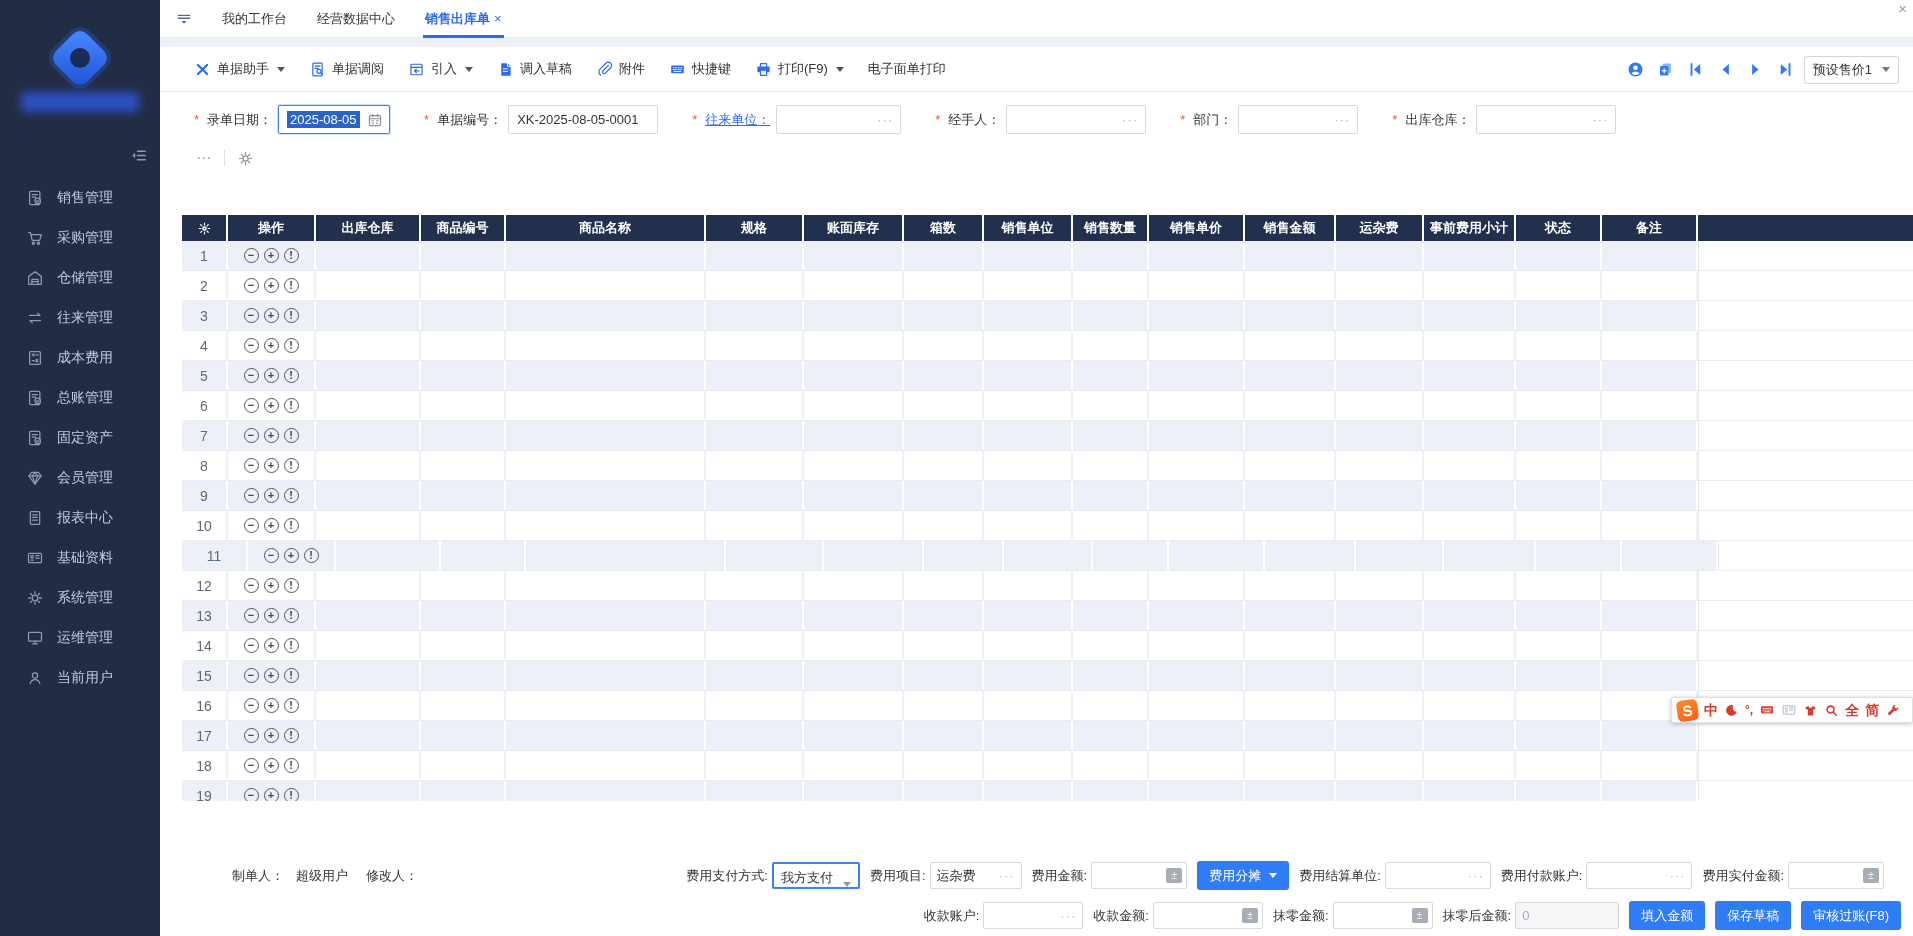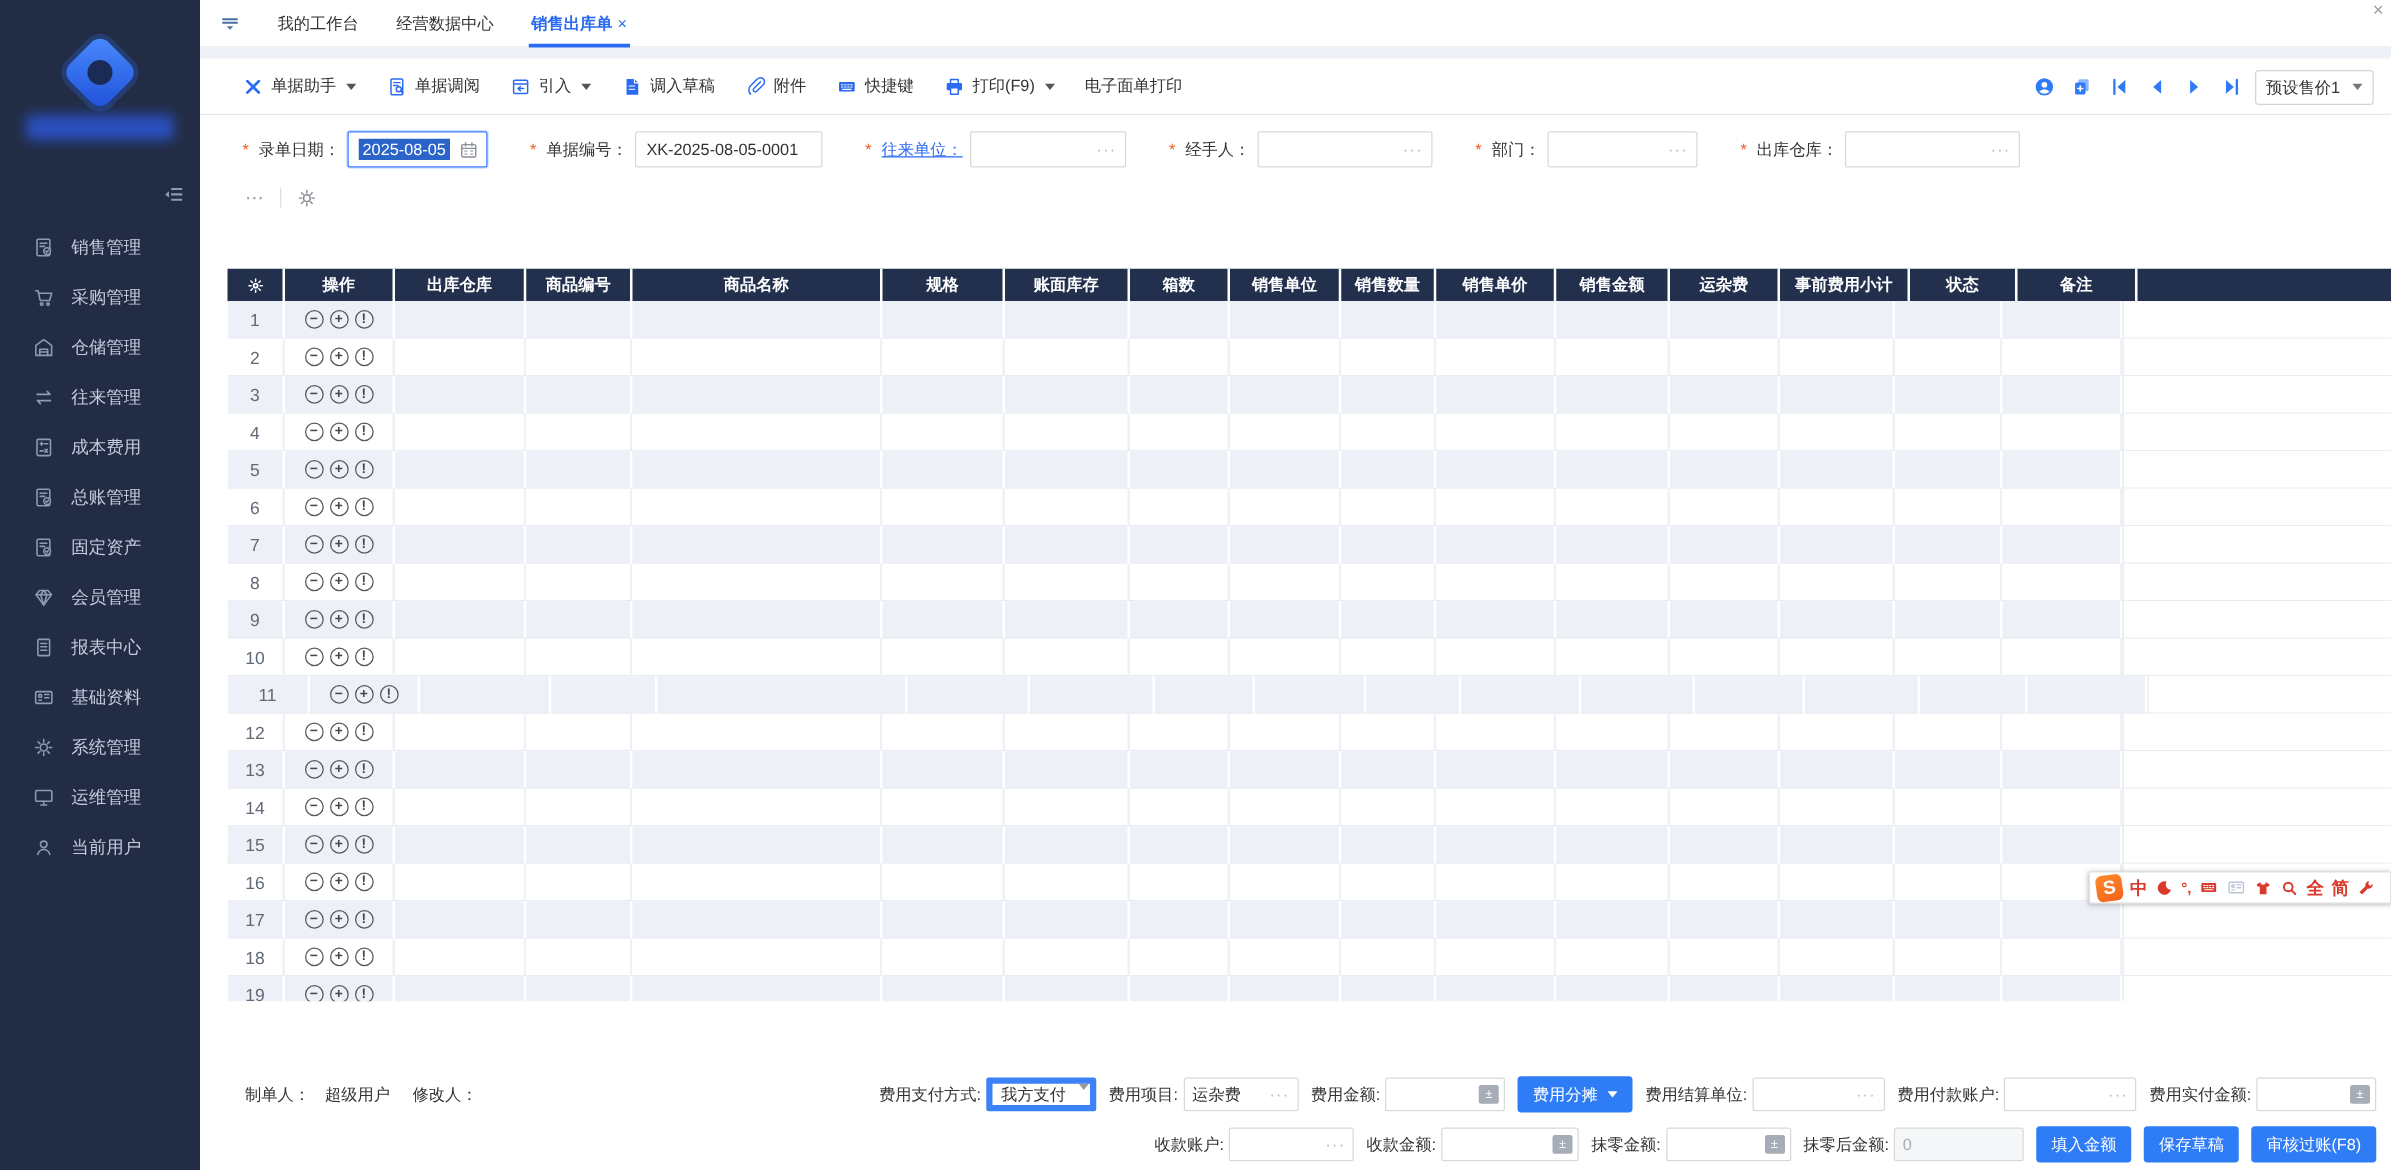--- a/index.html
+++ b/index.html
@@ -75,33 +75,33 @@
   .rownum { color:#5f6977; font-size:14px; }
   .op-cell { gap:5px; }
   .op-ico { width:15px; height:15px; border:1.2px solid #55585e; border-radius:50%; color:#44474d; font-size:11px; line-height:12.5px; text-align:center; font-weight:bold; cursor:pointer; background:transparent; }
   .g-total { display:flex; height:26px; background:#fcf9e8; border-top:1px solid #e8e3c9; border-bottom:1px solid #e8e3c9; }
   .g-total .g-cell { border-right:1px solid #efe9d2; display:flex; align-items:center; }
   .g-total .t-label { justify-content:center; color:#333; }
   .g-total .filler { border-right:none; }
 
   
   .footer-row { position:absolute; left:0; right:0; display:flex; align-items:center; }
-  .footer1 { bottom:46px; padding:0 12px 0 36px; }
+  .footer1 { bottom:46px; padding:0 29px 0 36px;margin-left:36px; }
   .footer2 { bottom:6px; padding-right:12px; justify-content:flex-end; gap:10px; }
   .ft-left { display:flex; align-items:center; gap:12px; }
   .ft-right { margin-left:auto; display:flex; align-items:center; gap:10px; }
   .ft-group { display:flex; align-items:center; gap:4px; white-space:nowrap; }
   .ft-label { color:#333; }
   .ft-input { position:relative; height:27px; border:1px solid #d9d9d9; border-radius:2px; background:#fff; display:flex; align-items:center; padding:0 6px; }
   .ft-input input { border:none; outline:none; width:100%; font-size:13px; color:#333; background:transparent; font-family:inherit; }
   .ft-input .ellip { position:absolute; right:6px; color:#b8b8b8; letter-spacing:1px; }
   .ft-input.disabled { background:#f5f6f7; }
   .ft-input.disabled input { color:#a8adb3; }
   .calc-ico { position:absolute; right:4px; width:16px; height:15px; background:#a7adb6; border-radius:2px; color:#fff; font-size:10px; line-height:15px; text-align:center; cursor:pointer; }
-  .ft-select { height:27px; border:5px solid #3b82f6; border-radius:2px; display:flex; align-items:flex-start; justify-content:space-between; padding:0 7px; gap:8px; cursor:pointer; background:#fff; }
+  .ft-select { height:27px; border:2px solid #3b82f6; border-radius:2px; display:flex; align-items:flex-end; justify-content:space-between; padding:0 7px; gap:8px; cursor:pointer; background:#fff; }
   .ft-select .caret { border-top-color:#999; }
   .blue-btn { height:29px; background:#2e7cf6; color:#fff; border:none; border-radius:3px; padding:0 12px; font-size:13px; cursor:pointer; display:flex; align-items:center; gap:6px; font-family:inherit; }
   .blue-btn .caret { border-top-color:#fff; }
 
   
   .ime { position:absolute; left:1671px; top:697px; width:242px; height:26px; background:#fff; border:1px solid #e0e0e0; border-radius:2px; box-shadow:0 1px 4px rgba(0,0,0,.25); display:flex; align-items:center; gap:6px; padding:0 5px; z-index:20; }
   .ime-logo { width:21px; height:21px; background:linear-gradient(160deg,#ff8a2a,#f4611c); border-radius:5px; transform:rotate(-8deg); color:#fff; font-weight:bold; font-size:15px; display:flex; align-items:center; justify-content:center; }
   .ime-t { color:#d93a2b; font-weight:bold; font-size:14px; line-height:1; }
   .ime-i { color:#d93a2b; display:flex; }
   .ime-i.gray { color:#b9c4d6; }
@@ -501,21 +501,21 @@
           </div>
           <div class="g-cell" style="width:96px;flex:none;">
             <span>销售单价</span>
           </div>
           <div class="g-cell" style="width:91px;flex:none;">
             <span>销售金额</span>
           </div>
           <div class="g-cell" style="width:88px;flex:none;">
             <span>运杂费</span>
           </div>
-          <div class="g-cell" style="width:104px;flex:none;">
+          <div class="g-cell" style="width:92px;flex:none;">
             <span>事前费用小计</span>
           </div>
           <div class="g-cell" style="width:86px;flex:none;">
             <span>状态</span>
           </div>
           <div class="g-cell" style="width:96px;flex:none;">
             <span>备注</span>
           </div>
           <div class="g-cell" style="flex:1;"></div>
         </div>

